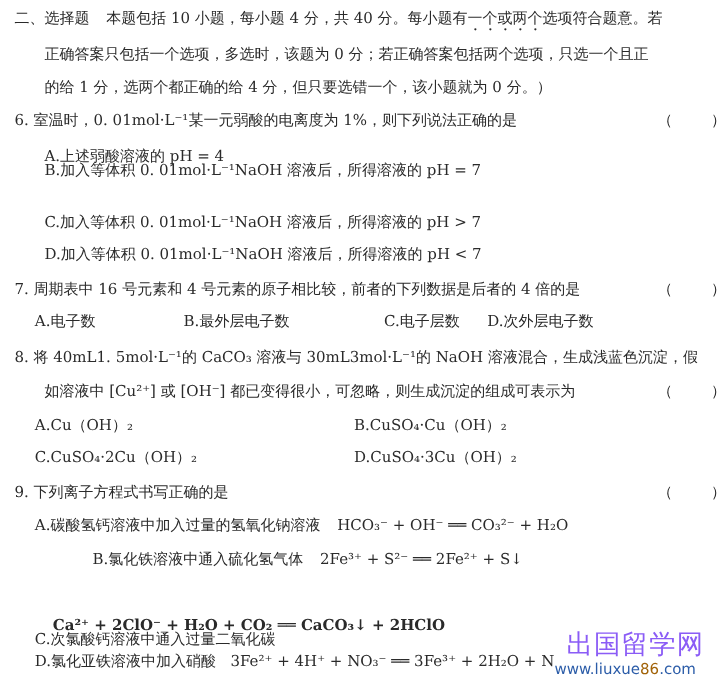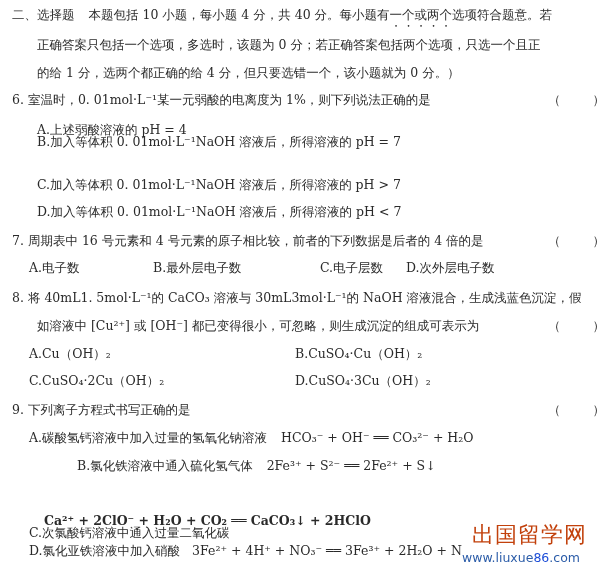--- a/index.html
+++ b/index.html
@@ -18,28 +18,28 @@
       position: absolute; white-space: nowrap; line-height: 16px;
       letter-spacing: 14px;
     }
     .dot-emph { text-emphasis: dot; -webkit-text-emphasis: dot; text-emphasis-position: under; -webkit-text-emphasis-position: under; }
     .gap { display: inline-block; }
     .watermark {
       position: absolute; left: 462px; top: 524px; width: 138px; height: 44px;
       background: #ffffff;
     }
     .wm-title {
-      position: absolute; left: 10px; top: 0; font-family: Liberation Mono, monospace;
-      font-size: 22px; color: #c2410c; letter-spacing: 1px; line-height: 26px;
+      position: absolute; left: 10px; top: 0; font-family: Liberation Sans, sans-serif;
+      font-size: 22px; color: #8b5cf6; letter-spacing: 1px; line-height: 26px;
     }
     .wm-url {
       position: absolute; left: 0; top: 26px; font-family: "DejaVu Sans", sans-serif;
       font-size: 12.5px; color: #2b5ca8; line-height: 16px; white-space: nowrap;
     }
-    .wm-accent { color: #1d4ed8; }
+    .wm-accent { color: #a16207; }
   </style>
 </head>
 <body>
 
 <div class="line indent1" style="top:7px;">
   <span>二、选择题</span><span class="gap" style="width:14px;"></span><span>本题包括 10 小题，每小题 4 分，共 40 分。每小题有</span><span class="dot-emph">一个或两个</span><span>选项符合题意。若</span>
 </div>
 <div class="line indent2" style="top:37px;">正确答案只包括一个选项，多选时，该题为 0 分；若正确答案包括两个选项，只选一个且正</div>
 <div class="line indent2" style="top:65px;">的给 1 分，选两个都正确的给 4 分，但只要选错一个，该小题就为 0 分。）</div>
 

